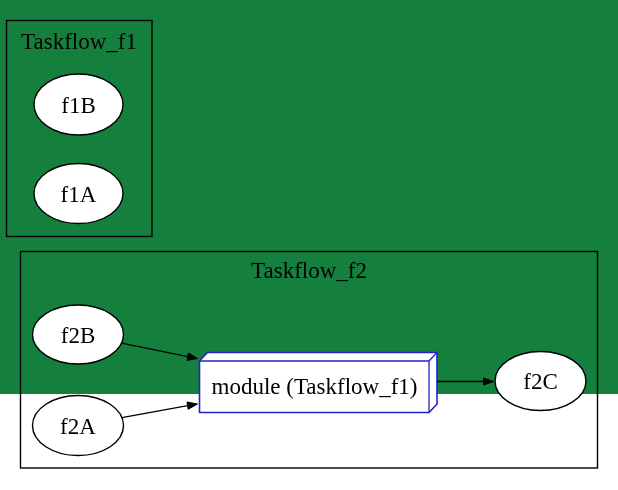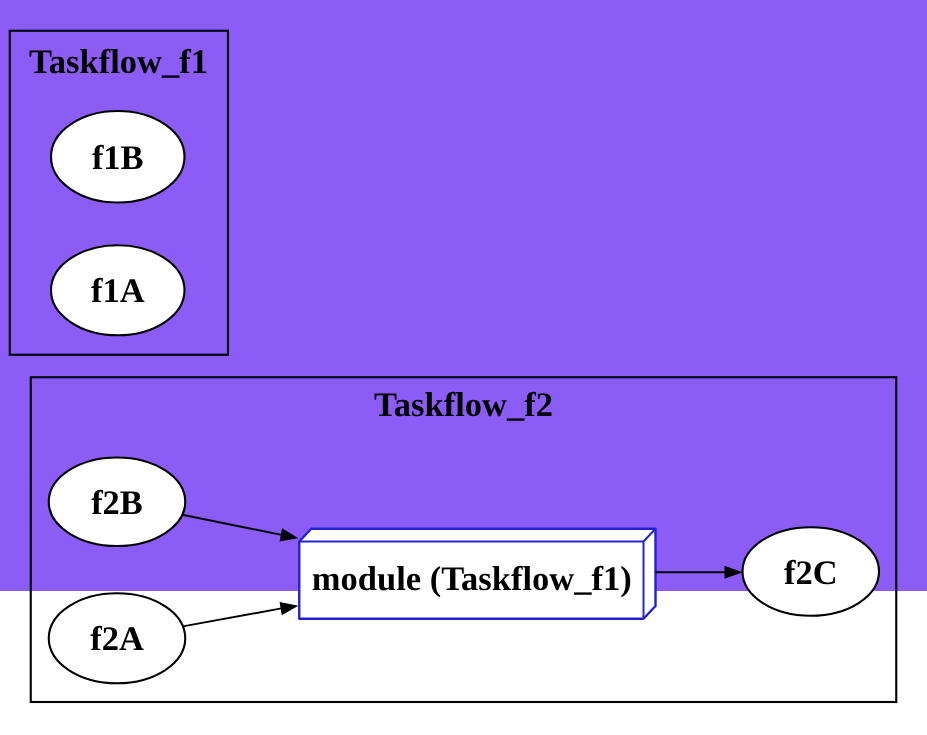--- a/index.html
+++ b/index.html
@@ -1,21 +1,21 @@
 <!DOCTYPE html>
 <html><head>
 <meta charset="utf-8">
 <style>
   html, body { margin: 0; padding: 0; }
   body {
     width: 618px; height: 490px;
     background: #ffffff;
     font-family: "Liberation Serif", "DejaVu Serif", serif;
   }
-  .canvas { position: relative; width: 618px; height: 394px; background: #8b5cf6; font-weight: bold; }
+  .canvas { position: relative; width: 618px; height: 394px; background: #15803d; }
   svg { display: block; }
   .cluster-box { fill: none; stroke: #000000; stroke-width: 1.4; }
   .node-ellipse { fill: #ffffff; stroke: #000000; stroke-width: 1.4; }
   .module-outline { fill: #ffffff; stroke: #2222cc; stroke-width: 1.6; stroke-linejoin: round; }
   .module-inner { fill: none; stroke: #2222cc; stroke-width: 1.3; stroke-linejoin: round; }
   .edge-line { stroke: #000000; stroke-width: 1.3; fill: none; }
   .arrow-head { fill: #000000; stroke: #000000; stroke-width: 1; }
   .label {
     font-family: "Liberation Serif", "DejaVu Serif", serif;
     font-size: 23px; fill: #000000;

